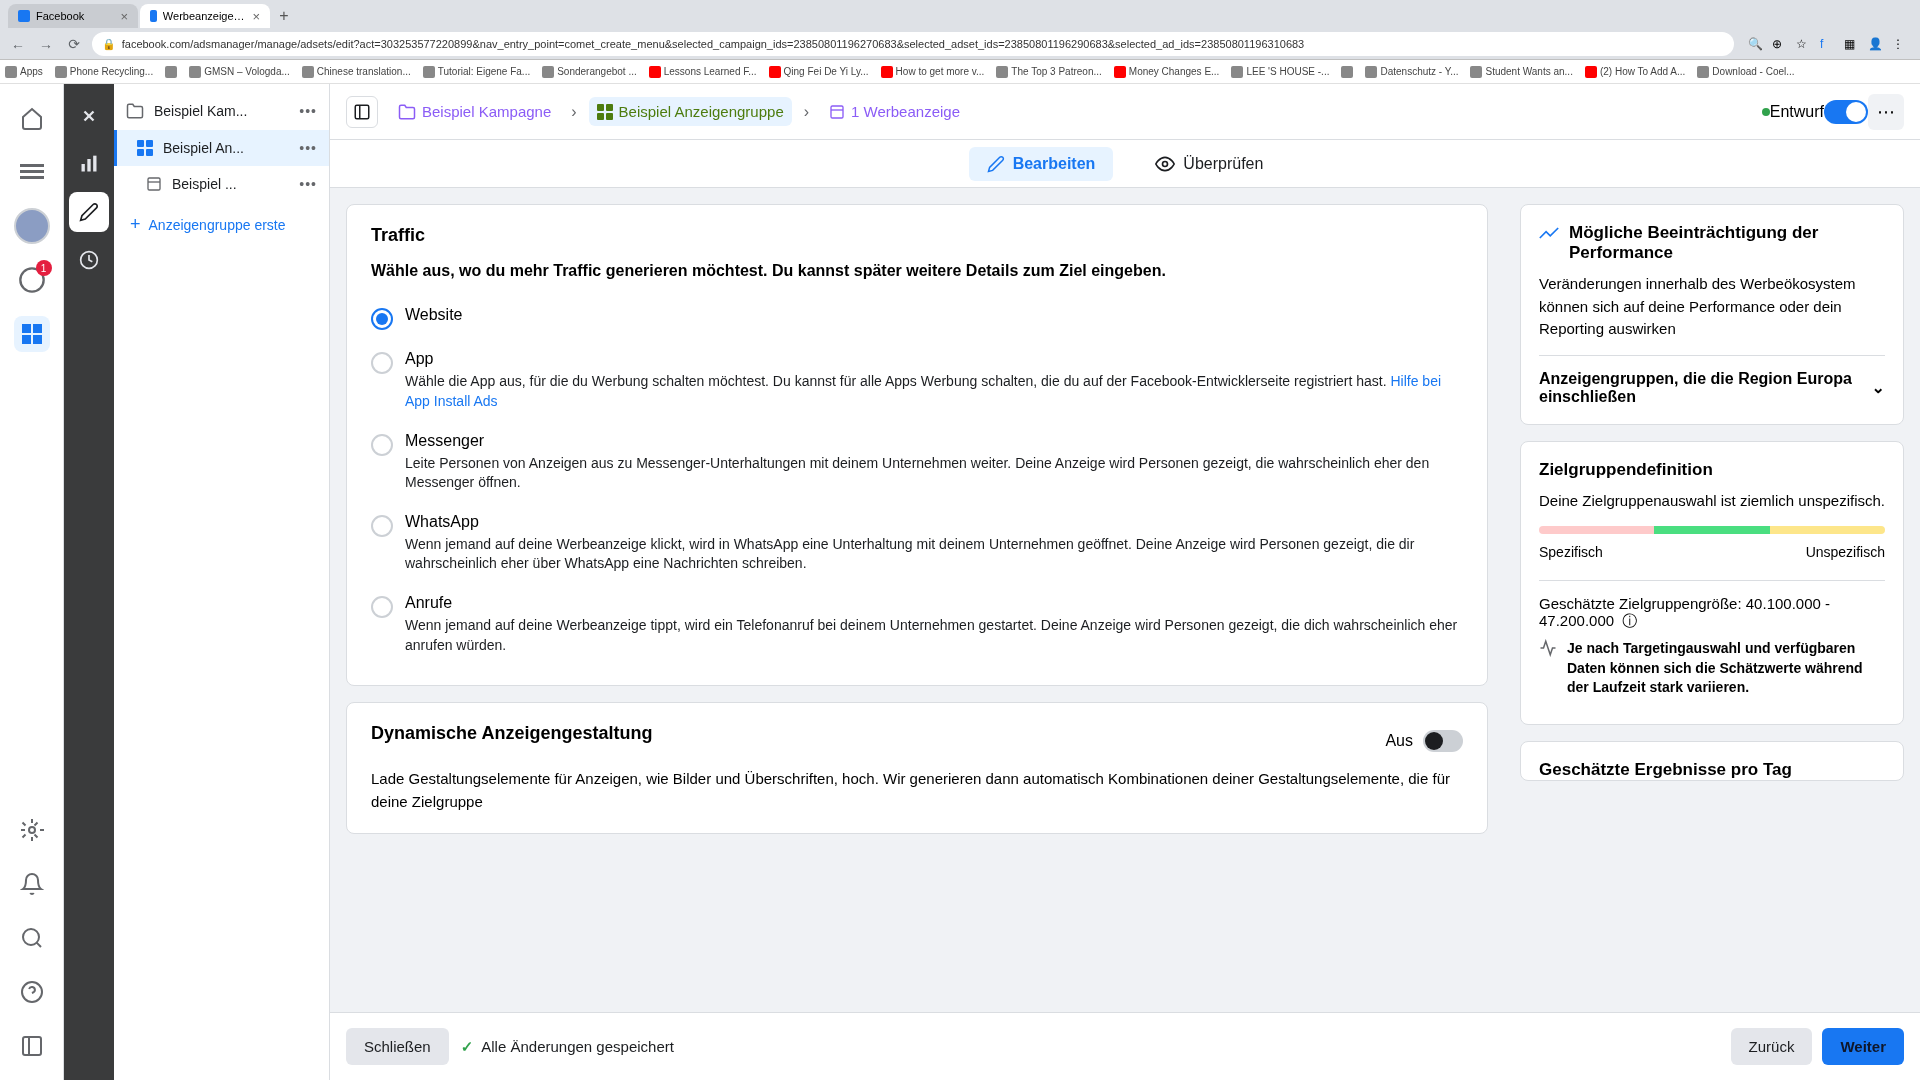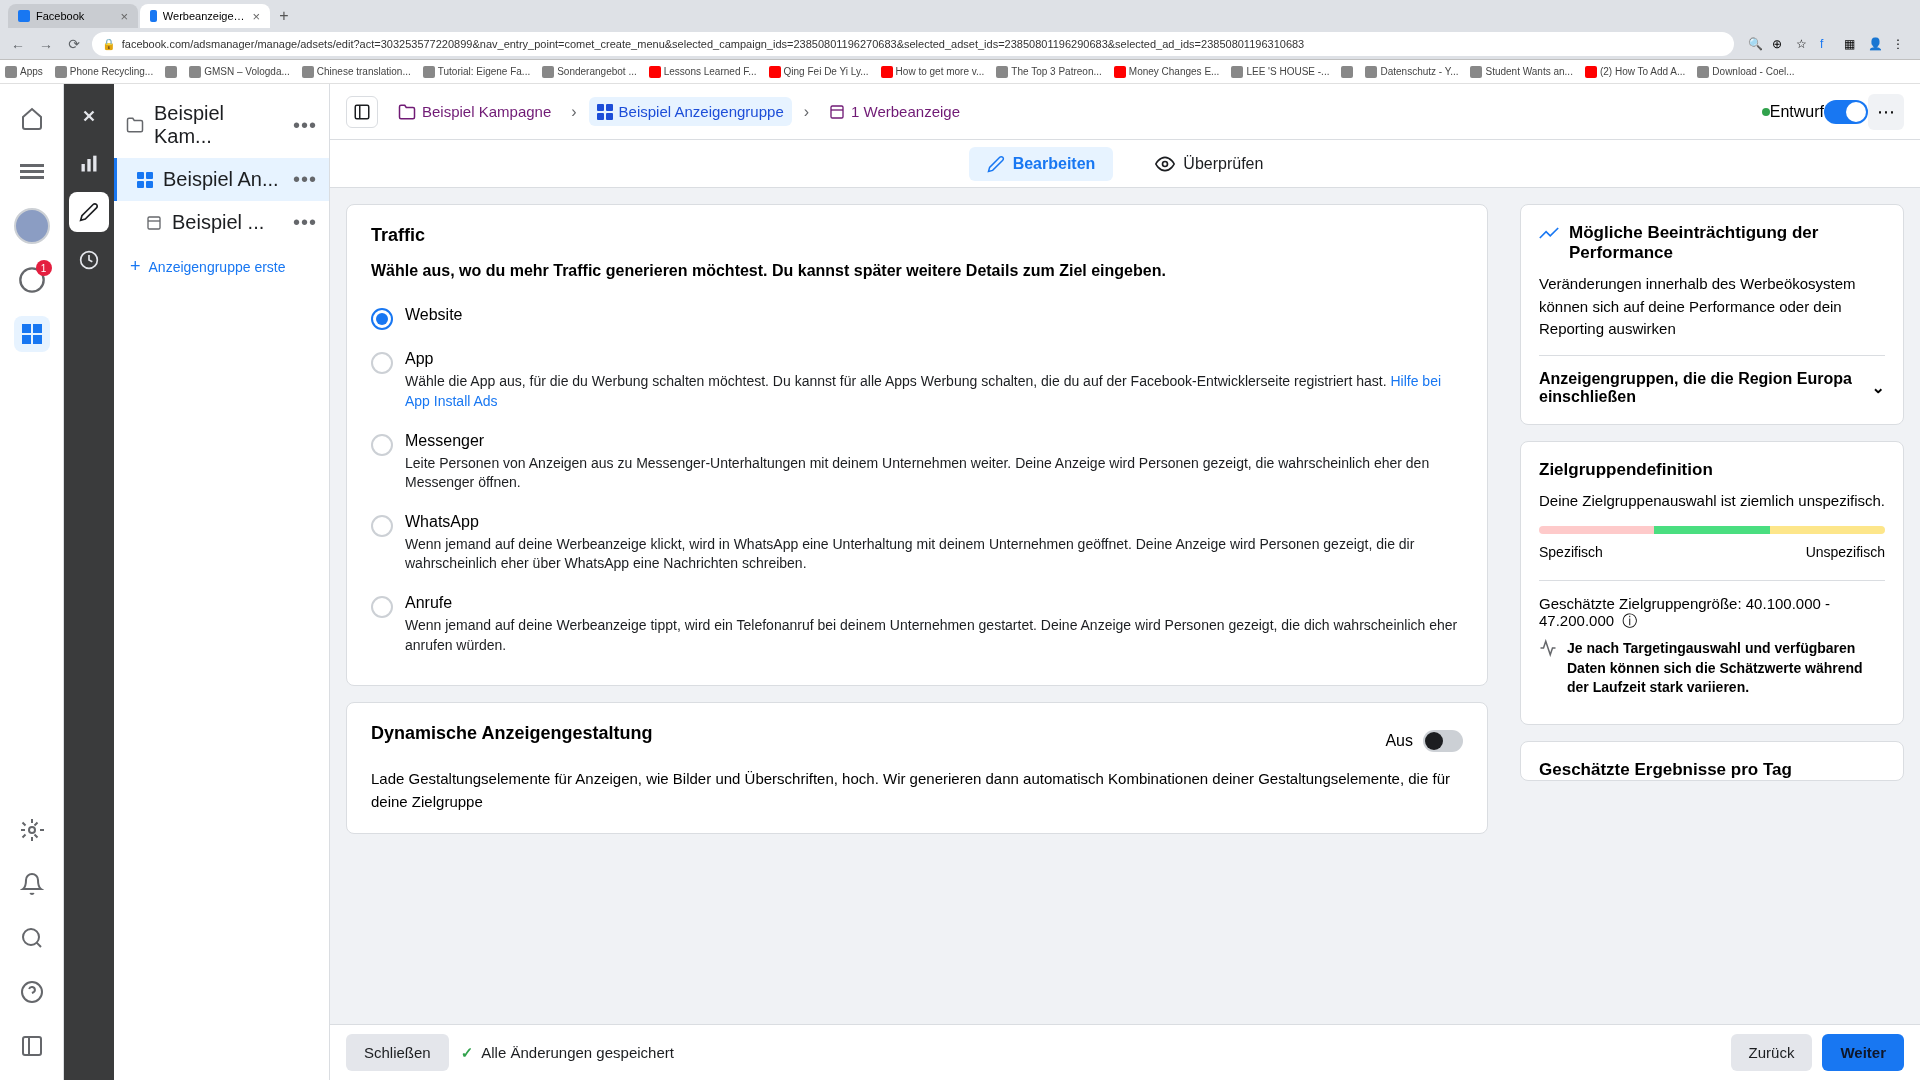--- a/index.html
+++ b/index.html
@@ -23,30 +23,30 @@
 .rail-icon{width:36px;height:36px;display:flex;align-items:center;justify-content:center;color:#65676b;border-radius:8px;position:relative;}
 .rail-icon.active{background:#e7f3ff;color:#1877f2;}
 .avatar{width:36px;height:36px;border-radius:50%;background:#8b9dc3;border:2px solid #ccd0d5;}
 .badge{position:absolute;top:-2px;right:-2px;background:#e41e3f;color:#fff;border-radius:50%;width:16px;height:16px;font-size:10px;display:flex;align-items:center;justify-content:center;}
 .rail-bottom{margin-top:auto;margin-bottom:16px;display:flex;flex-direction:column;gap:18px;align-items:center;}
 .panel-col{width:50px;background:#3a3b3c;display:flex;flex-direction:column;align-items:center;padding-top:12px;gap:8px;}
 .panel-btn{width:40px;height:40px;border-radius:8px;display:flex;align-items:center;justify-content:center;color:#e4e6eb;}
 .panel-btn.close{background:transparent;}
 .panel-btn.active{background:#fff;color:#1c1e21;}
 .tree{width:216px;background:#fff;border-right:1px solid #dadde1;padding:8px 0;}
-.tree-item{display:flex;align-items:center;padding:10px 12px;gap:10px;color:#1c1e21;font-size:20px;cursor:pointer;}
+.tree-item{display:flex;align-items:center;padding:10px 12px;gap:10px;color:#1c1e21;font-size:14px;cursor:pointer;}
 .tree-item.l1{padding-left:20px;}
 .tree-item.l2{padding-left:32px;}
 .tree-item.sel{background:#e7f3ff;border-left:3px solid #1877f2;}
 .tree-more{margin-left:auto;color:#65676b;letter-spacing:1px;}
 .tree-add{color:#1877f2;display:flex;align-items:center;gap:8px;padding:12px 16px;font-size:14px;}
 .main{flex:1;display:flex;flex-direction:column;background:#f0f2f5;min-width:0;}
 .topbar{height:56px;background:#fff;border-bottom:1px solid #dadde1;display:flex;align-items:center;padding:0 16px;gap:12px;}
-.bc-item{display:flex;align-items:center;gap:6px;font-size:15px;color:#701a75;padding:6px 8px;border-radius:6px;}
-.bc-item.active{background:#e7f3ff;color:#1d4ed8;}
+.bc-item{display:flex;align-items:center;gap:6px;font-size:15px;color:#8b5cf6;padding:6px 8px;border-radius:6px;}
+.bc-item.active{background:#e7f3ff;color:#4d7c0f;}
 .bc-sep{color:#65676b;}
 .topbar-right{margin-left:auto;display:flex;align-items:center;gap:0;}
 .status-dot{width:8px;height:8px;border-radius:50%;background:#31a24c;}
 .toggle{width:44px;height:24px;background:#1877f2;border-radius:12px;position:relative;}
 .toggle-knob{width:20px;height:20px;background:#fff;border-radius:50%;position:absolute;top:2px;right:2px;}
 .more-btn{width:36px;height:36px;border-radius:6px;background:#f0f2f5;display:flex;align-items:center;justify-content:center;font-size:18px;}
 .tabs2{height:48px;background:#fff;border-bottom:1px solid #dadde1;display:flex;align-items:center;justify-content:center;gap:24px;}
 .tab2{display:flex;align-items:center;gap:8px;padding:8px 18px;font-size:16px;color:#1c1e21;border-radius:6px;}
 .tab2.active{background:#e7f3ff;color:#1877f2;font-weight:600;}
 .content-row{flex:1;display:flex;gap:16px;padding:0;overflow:hidden;}
@@ -66,21 +66,21 @@
 .switch-off-knob{width:18px;height:18px;background:#1c1e21;border-radius:50%;position:absolute;top:2px;left:2px;}
 .side-col{width:400px;padding:16px 16px 0 0;overflow-y:auto;}
 .side-card{background:#fff;border:1px solid #dadde1;border-radius:8px;padding:18px;margin-bottom:16px;}
 .side-title{font-size:17px;font-weight:700;display:flex;gap:10px;align-items:flex-start;margin-bottom:10px;}
 .side-text{font-size:15px;line-height:1.5;margin-bottom:14px;}
 .expand-row{display:flex;justify-content:space-between;align-items:center;font-weight:600;border-top:1px solid #dadde1;padding-top:14px;}
 .meter{height:8px;border-radius:4px;display:flex;overflow:hidden;margin:10px 0;}
 .meter-seg{flex:1;}
 .meter-labels{display:flex;justify-content:space-between;font-size:14px;margin-bottom:20px;}
 .est-note{display:flex;gap:10px;align-items:flex-start;font-size:14px;font-weight:600;line-height:1.4;padding:8px 0;}
-.footer{height:56px;background:#fff;border-top:1px solid #dadde1;display:flex;align-items:center;padding:0 16px;gap:12px;}
+.footer{height:68px;background:#fff;border-top:1px solid #dadde1;display:flex;align-items:center;padding:0 16px;gap:12px;}
 .btn{padding:10px 18px;border-radius:6px;font-size:15px;border:none;cursor:pointer;}
 .btn-gray{background:#e4e6eb;color:#1c1e21;}
 .btn-blue{background:#1877f2;color:#0f172a;font-weight:600;}
 .save-status{display:flex;align-items:center;gap:8px;color:#1c1e21;font-size:15px;}
 .check{color:#31a24c;font-weight:bold;}
 svg{display:block;}
 .ico-grid{display:grid;grid-template-columns:1fr 1fr;gap:2px;width:16px;height:16px;}
 .ico-grid span{background:currentColor;border-radius:1px;}
 </style>
 </head>

